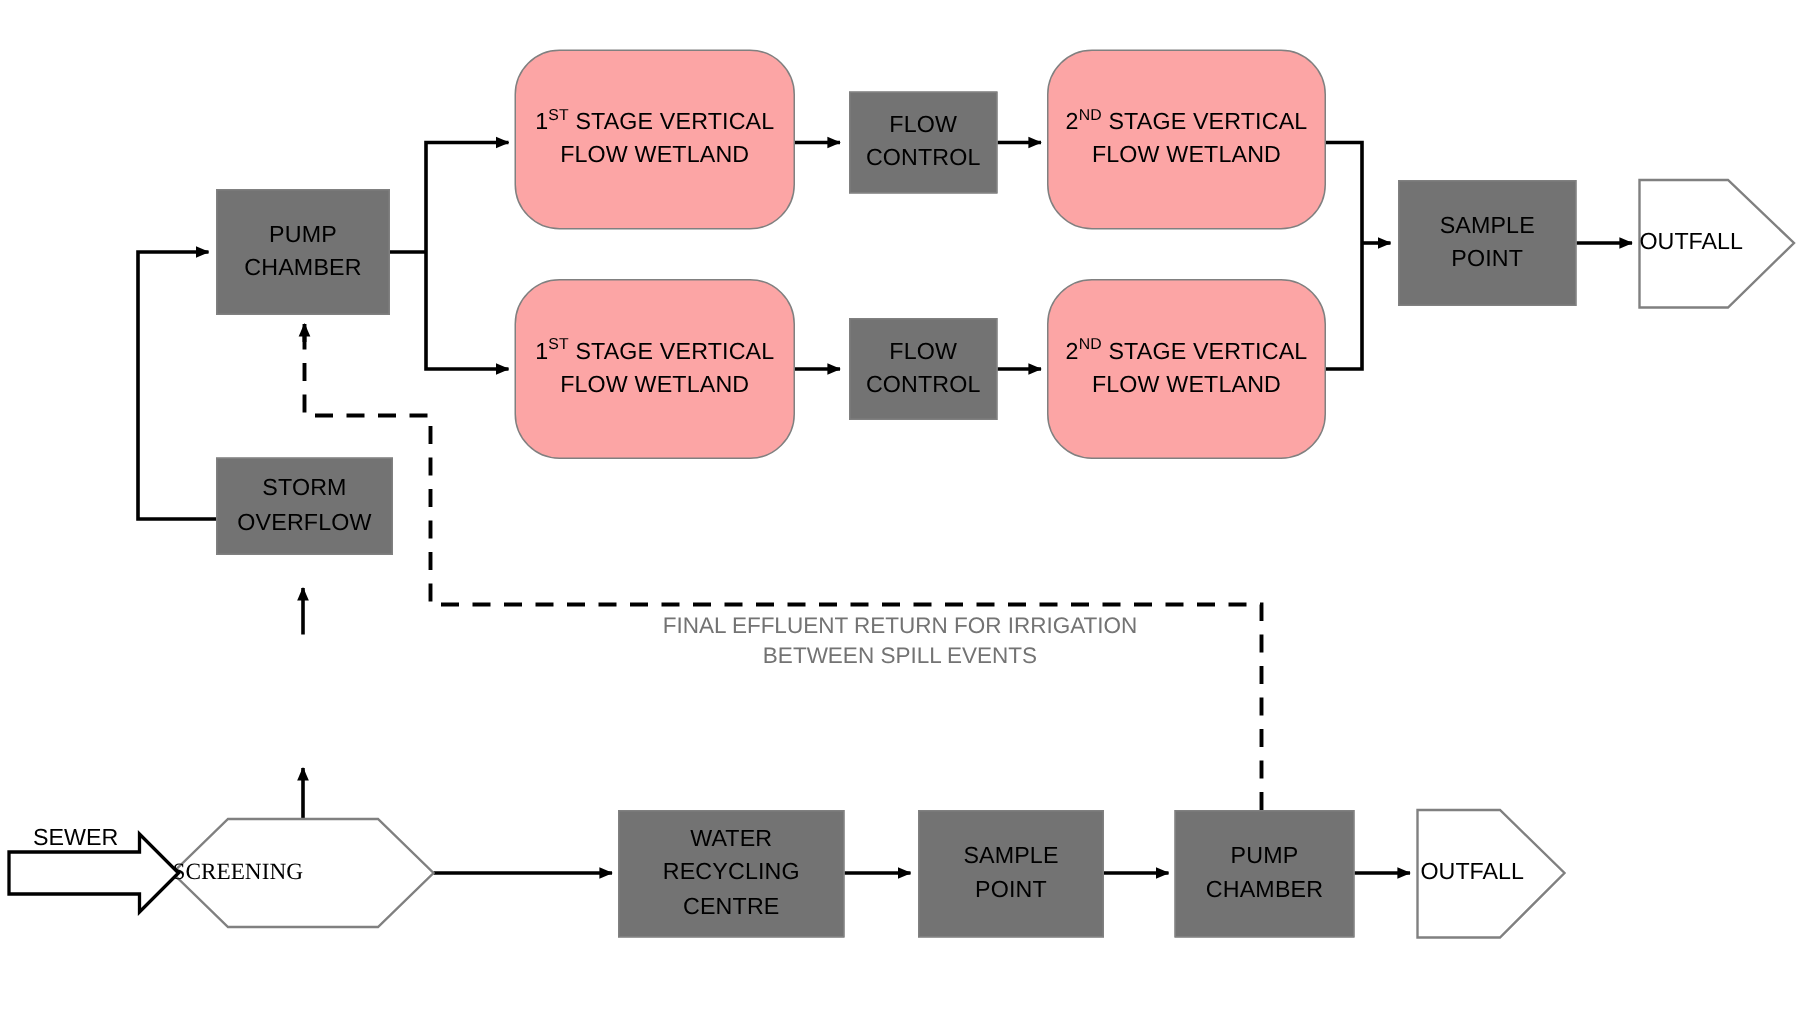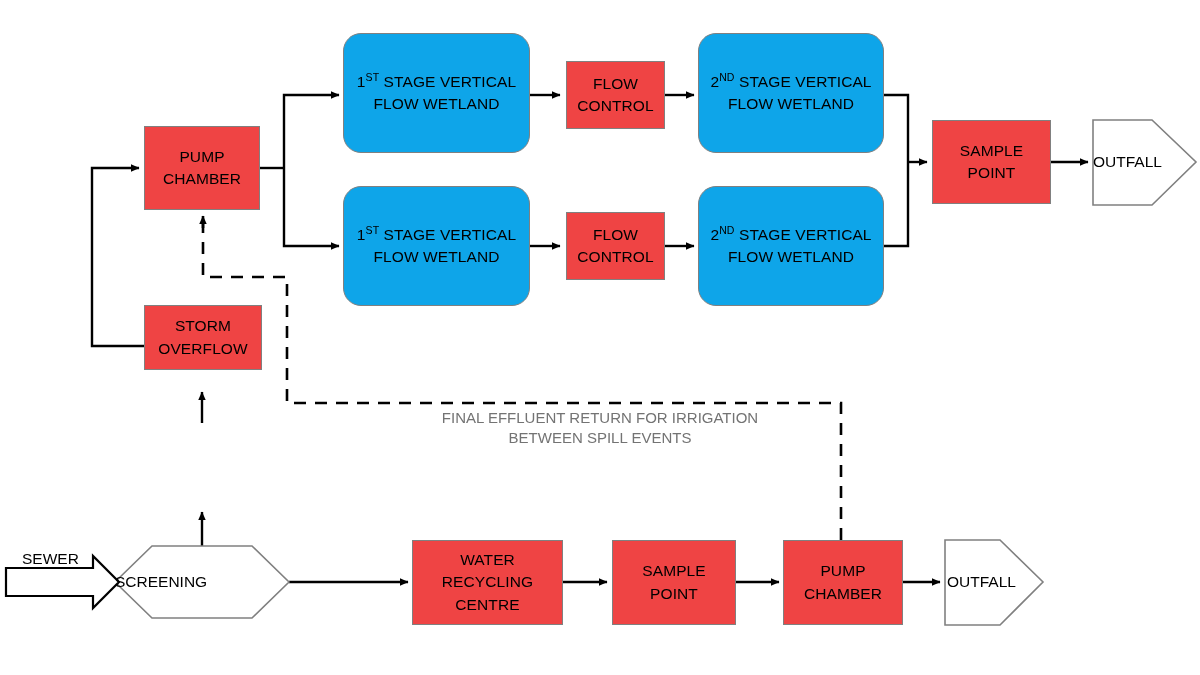--- a/index.html
+++ b/index.html
@@ -15,22 +15,22 @@
     position:absolute;
     display:flex;align-items:center;justify-content:center;
     text-align:center;
     color:#000000;
     font-size:15.5px;
     line-height:1.45;
     letter-spacing:.1px;
     box-sizing:border-box;
     z-index:5;
   }
-  .rect{border:1.4px solid #808080;background:#ef4444;}
-  .round{border:1.4px solid #808080;background:#0ea5e9;border-radius:18px;}
+  .rect{border:1.4px solid #808080;background:#737373;}
+  .round{border:1.4px solid #808080;background:#fca5a5;border-radius:30px;}
   .shapeText{position:absolute;display:flex;align-items:center;justify-content:flex-start;
     text-align:center;color:#000;font-size:15.5px;line-height:1.45;z-index:6;}
   .edgelabel{position:absolute;text-align:center;color:#737373;font-size:15px;line-height:1.35;z-index:6;}
   sup{font-size:.68em;vertical-align:super;line-height:0;}
   .sewer-label{position:absolute;font-size:15.5px;color:#000;z-index:7;}
 </style>
 </head>
 <body>
 
 <div id="stage">
@@ -156,21 +156,21 @@
     <div>
       <div>SAMPLE</div>
       <div>POINT</div>
     </div>
   </div>
 
   <div class="shapeText" style="left:1093px;top:120px;width:78px;height:85px;">
     <span>OUTFALL</span>
   </div>
 
-  <div class="shapeText" style="left:115px;top:546px;width:174px;height:72px;">
+  <div class="shapeText" style="left:115px;top:546px;width:174px;height:72px;font-family:Liberation Serif, serif;">
     <span>SCREENING</span>
   </div>
 
   <div class="sewer-label" style="left:22px;top:550px;">SEWER</div>
 
   <div class="node rect" style="left:412px;top:540px;width:151px;height:85px;">
     <div>
       <div>WATER</div>
       <div>RECYCLING</div>
       <div>CENTRE</div>

